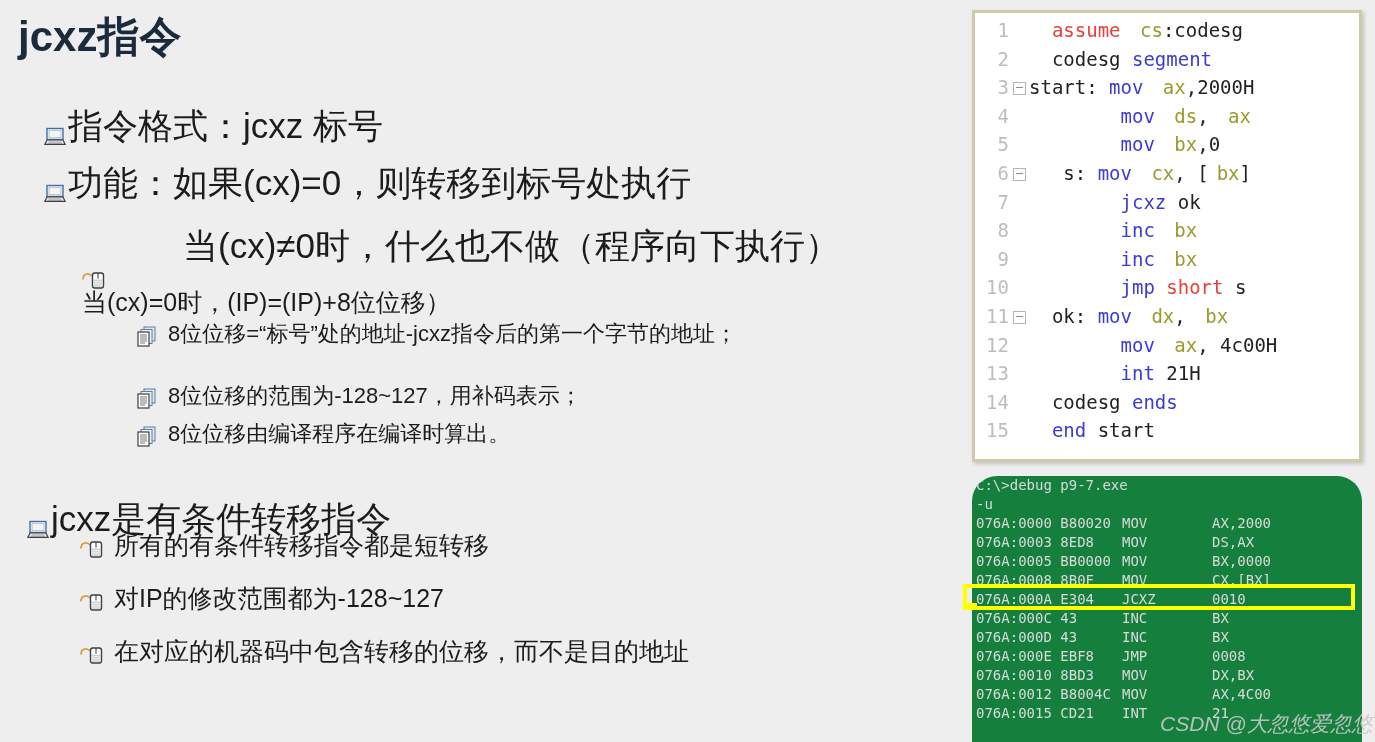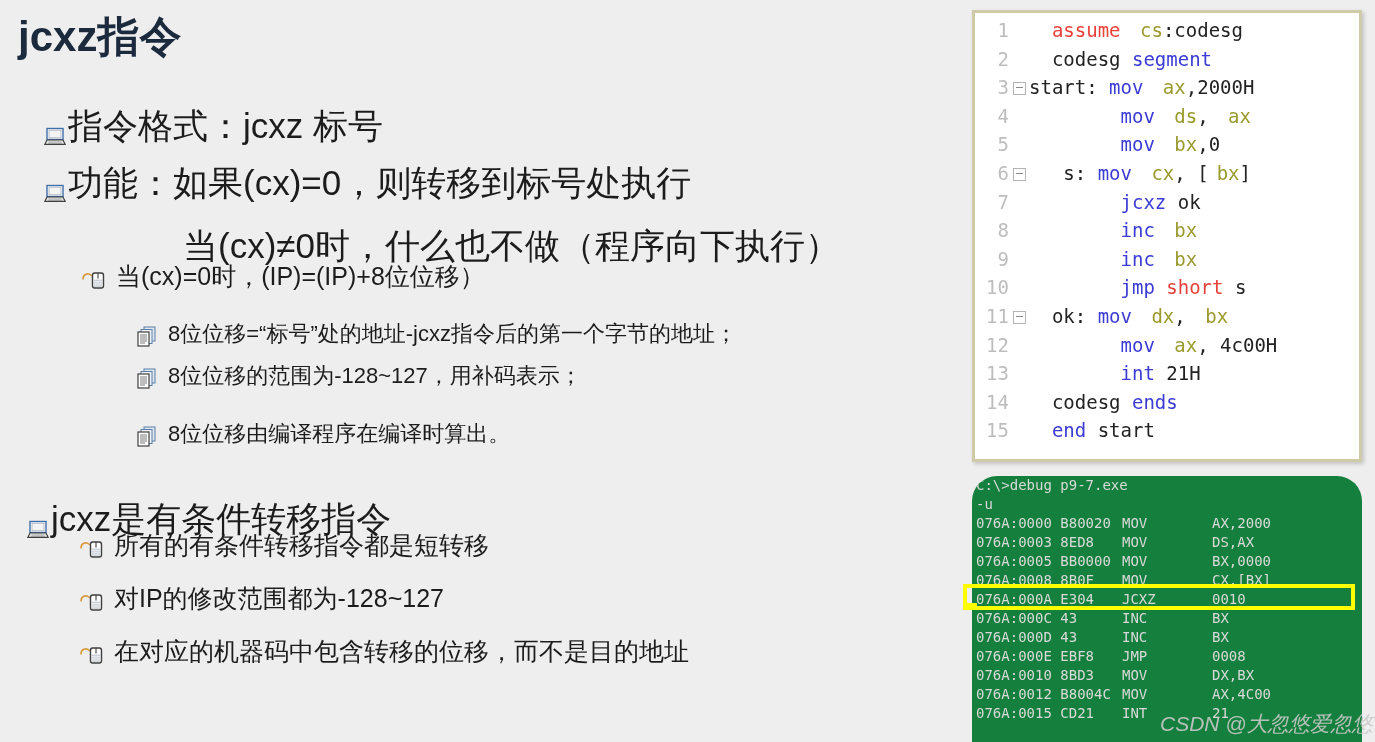--- a/index.html
+++ b/index.html
@@ -117,21 +117,21 @@
             <rect x="5" y="3.2" width="12" height="7.6" fill="#f4f4f4" stroke="#9aa6b2" stroke-width="0.7"></rect>
             <path d="M0.8 17.4 L3 13 L19 13 L21.2 17.4 Z" fill="#e9e9e9" stroke="#3f3f3f" stroke-width="1.2"></path>
             <line x1="4.5" y1="15" x2="17.5" y2="15" stroke="#8b8b8b" stroke-width="0.7"></line>
             <line x1="4" y1="16.4" x2="18" y2="16.4" stroke="#8b8b8b" stroke-width="0.7"></line>
           </svg></span>
         <span class="txt">功能：如果(cx)=0，则转移到标号处执行</span>
       </div>
       <div class="row lvl1 plain" style="left: 155px; top: 228px; margin-left: 28px;">
         <span class="txt">当(cx)≠0时，什么也不做（程序向下执行）</span>
       </div>
-      <div class="row lvl2" style="left: 82px; top: 263px;">
+      <div class="row lvl2" style="left: 82px; top: 263px; flex-direction: column;">
         <span class="bul ic-mouse"><svg viewBox="0 0 26 21" width="26" height="21">
             <path d="M1 9 C1 4 6 2.5 9.5 5.5" fill="none" stroke="#d89a3c" stroke-width="1.6" stroke-linecap="round"></path>
             <rect x="10.5" y="3" width="11" height="15" rx="2.2" fill="#ffffff" stroke="#3f3f3f" stroke-width="1.4"></rect>
             <line x1="16" y1="3" x2="16" y2="8.5" stroke="#3f3f3f" stroke-width="1.1"></line>
             <rect x="11.6" y="9.6" width="8.8" height="7.2" fill="#9aa6b2" opacity="0.55"></rect>
             <line x1="11.6" y1="11.4" x2="20.4" y2="11.4" stroke="#ffffff" stroke-width="0.7"></line>
             <line x1="11.6" y1="13.2" x2="20.4" y2="13.2" stroke="#ffffff" stroke-width="0.7"></line>
             <line x1="11.6" y1="15" x2="20.4" y2="15" stroke="#ffffff" stroke-width="0.7"></line>
           </svg></span>
         <span class="txt">当(cx)=0时，(IP)=(IP)+8位位移）</span>
@@ -142,21 +142,21 @@
             <rect x="5" y="3.5" width="11" height="14" fill="#eef2f7" stroke="#5b7fa6" stroke-width="1"></rect>
             <rect x="2" y="6" width="11" height="14" fill="#ffffff" stroke="#3f3f3f" stroke-width="1.2"></rect>
             <line x1="4" y1="9" x2="11" y2="9" stroke="#6b6b6b" stroke-width="0.9"></line>
             <line x1="4" y1="11" x2="11" y2="11" stroke="#6b6b6b" stroke-width="0.9"></line>
             <line x1="4" y1="13" x2="11" y2="13" stroke="#6b6b6b" stroke-width="0.9"></line>
             <line x1="4" y1="15" x2="11" y2="15" stroke="#6b6b6b" stroke-width="0.9"></line>
             <line x1="4" y1="17" x2="9" y2="17" stroke="#6b6b6b" stroke-width="0.9"></line>
           </svg></span>
         <span class="txt">8位位移=“标号”处的地址-jcxz指令后的第一个字节的地址；</span>
       </div>
-      <div class="row lvl3" style="left: 136px; top: 364px; justify-content: space-between;">
+      <div class="row lvl3" style="left: 136px; top: 384px; justify-content: space-between;">
         <span class="bul ic-docs"><svg viewBox="0 0 22 21" width="22" height="21">
             <rect x="8" y="1" width="11" height="14" fill="#dfe6ee" stroke="#5b7fa6" stroke-width="1"></rect>
             <rect x="5" y="3.5" width="11" height="14" fill="#eef2f7" stroke="#5b7fa6" stroke-width="1"></rect>
             <rect x="2" y="6" width="11" height="14" fill="#ffffff" stroke="#3f3f3f" stroke-width="1.2"></rect>
             <line x1="4" y1="9" x2="11" y2="9" stroke="#6b6b6b" stroke-width="0.9"></line>
             <line x1="4" y1="11" x2="11" y2="11" stroke="#6b6b6b" stroke-width="0.9"></line>
             <line x1="4" y1="13" x2="11" y2="13" stroke="#6b6b6b" stroke-width="0.9"></line>
             <line x1="4" y1="15" x2="11" y2="15" stroke="#6b6b6b" stroke-width="0.9"></line>
             <line x1="4" y1="17" x2="9" y2="17" stroke="#6b6b6b" stroke-width="0.9"></line>
           </svg></span>

